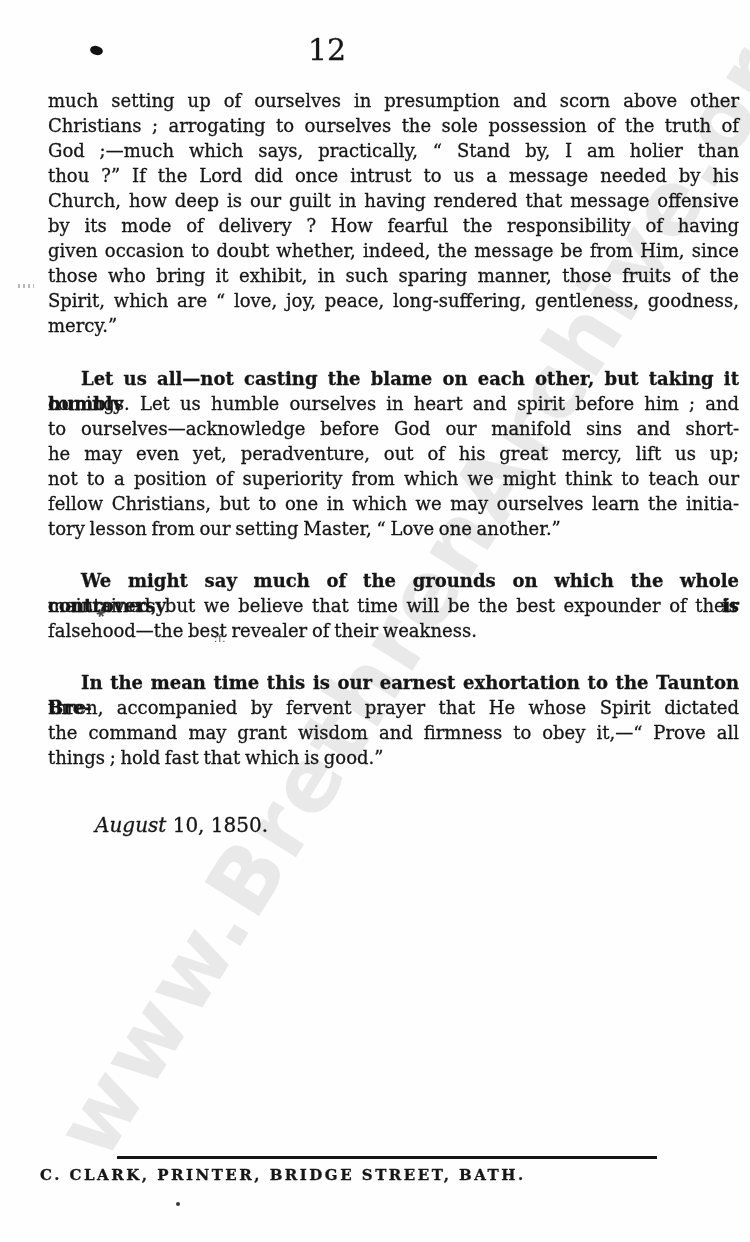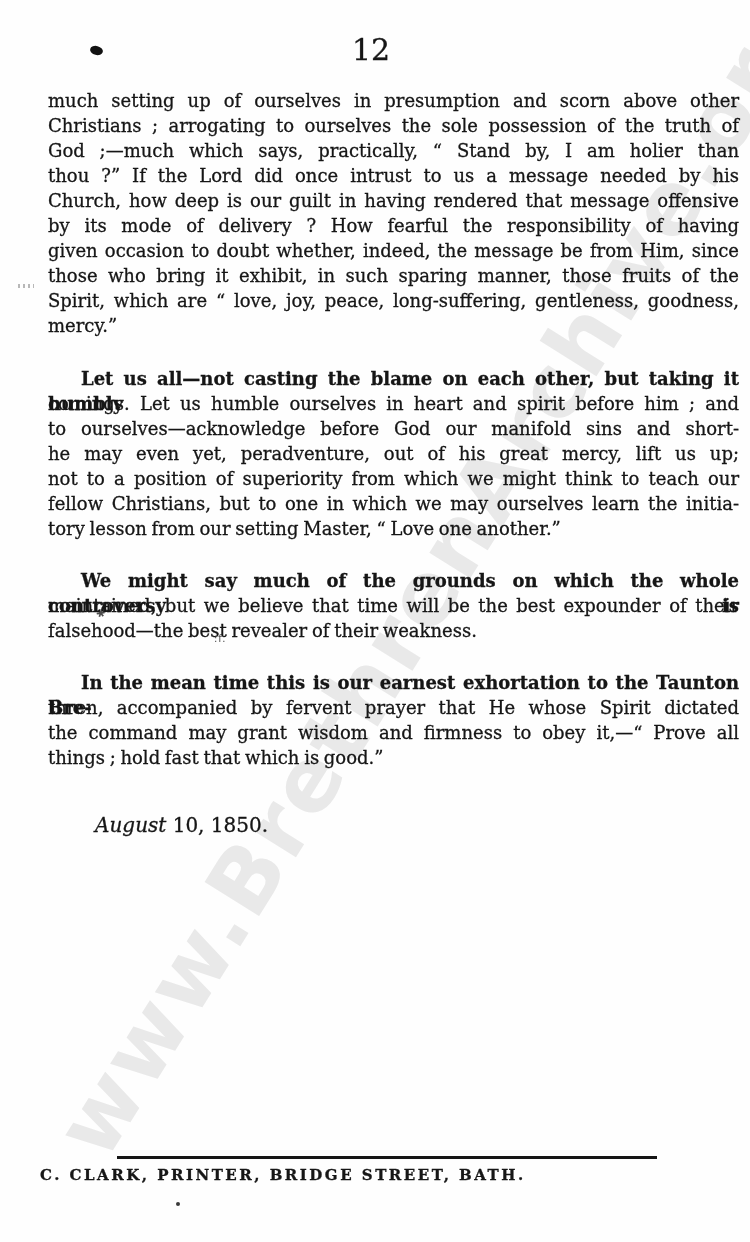--- a/index.html
+++ b/index.html
@@ -24,21 +24,21 @@
     color:#e9e9e9;
     white-space:nowrap;
     z-index:0;
     user-select:none;
   }
   
   .ink{position:absolute;z-index:2;-webkit-text-stroke:0.3px #161616;}
   .page-number{
     left:0;top:35px;width:654px;
     text-align:center;
-    font-size:30px;line-height:1;margin-left:44px;
+    font-size:30px;line-height:1;
   }
   .corner-dot{
     position:absolute;left:90px;top:46px;
     width:13px;height:9px;border-radius:50%;
     background:#121212;transform:rotate(14deg);z-index:2;
   }
   .body-text{
     left:40px;top:0;width:691px;
     font-size:18px;line-height:25px;
     word-spacing:-1px;

